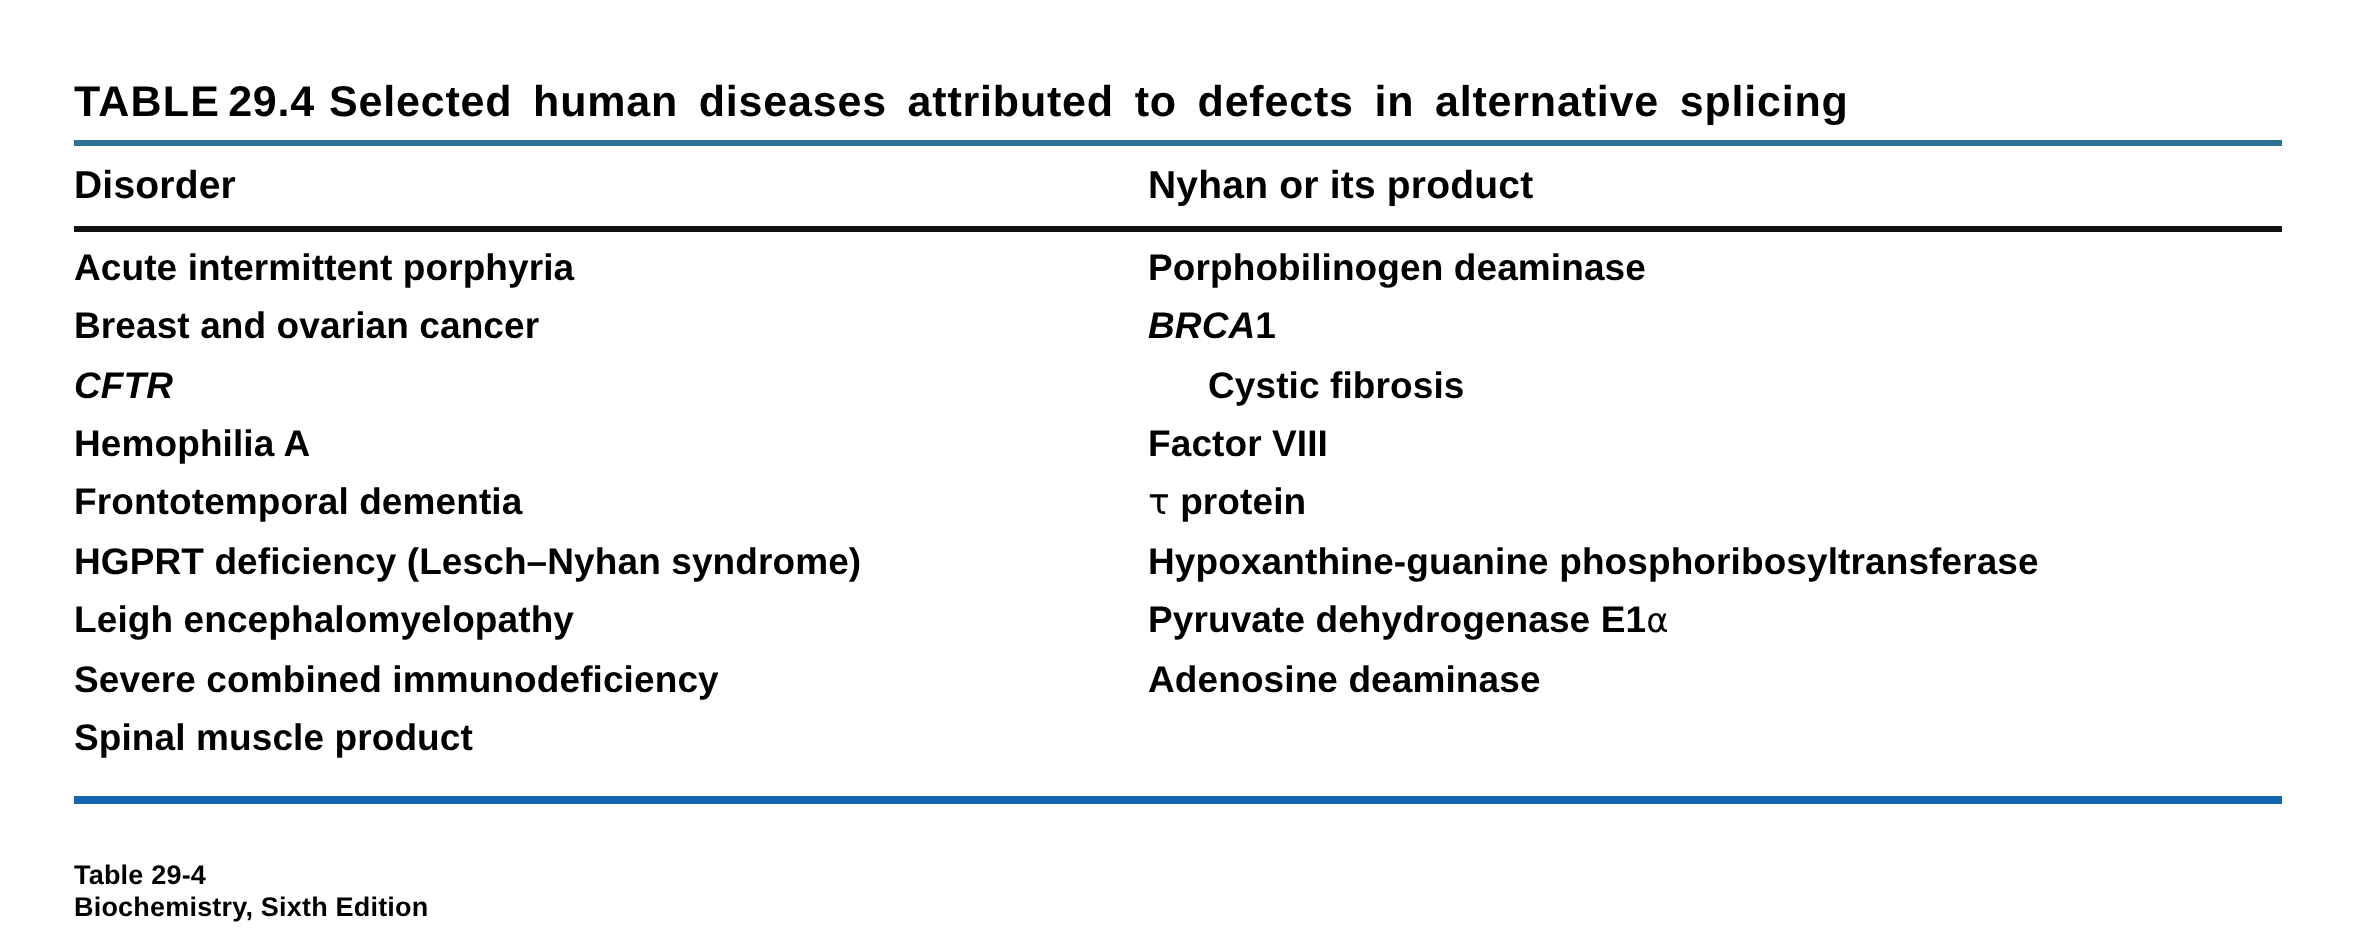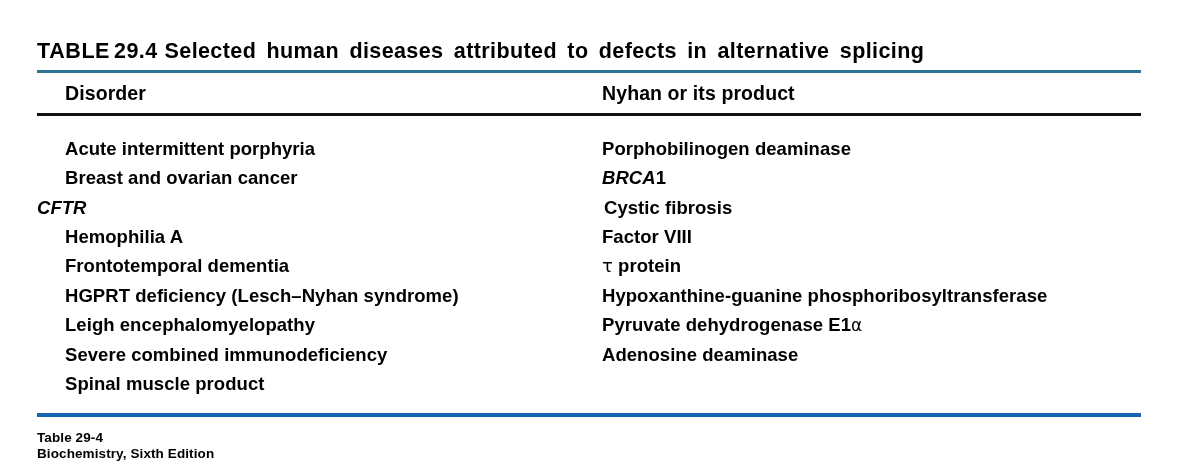--- a/index.html
+++ b/index.html
@@ -73,25 +73,25 @@
     display: flex;
     padding-top: 9px;
     padding-bottom: 8px;
   }
   .head-cell {
     font-size: 19.5px;
     font-weight: bold;
     letter-spacing: 0.1px;
     white-space: nowrap;
   }
-  .col-a { width: 537px; flex: 0 0 537px; margin-left: 28px; }
+  .col-a { width: 537px; flex: 0 0 537px; }
   .col-b { flex: 1 1 auto; }
 
   .body-rows {
-    padding-top: 22px;
+    padding-top: 7px;
     padding-bottom: 11px;
   }
   .data-row {
     display: flex;
     align-items: baseline;
     height: 29.4px;
   }
   .data-cell {
     font-size: 18.5px;
     font-weight: bold;

